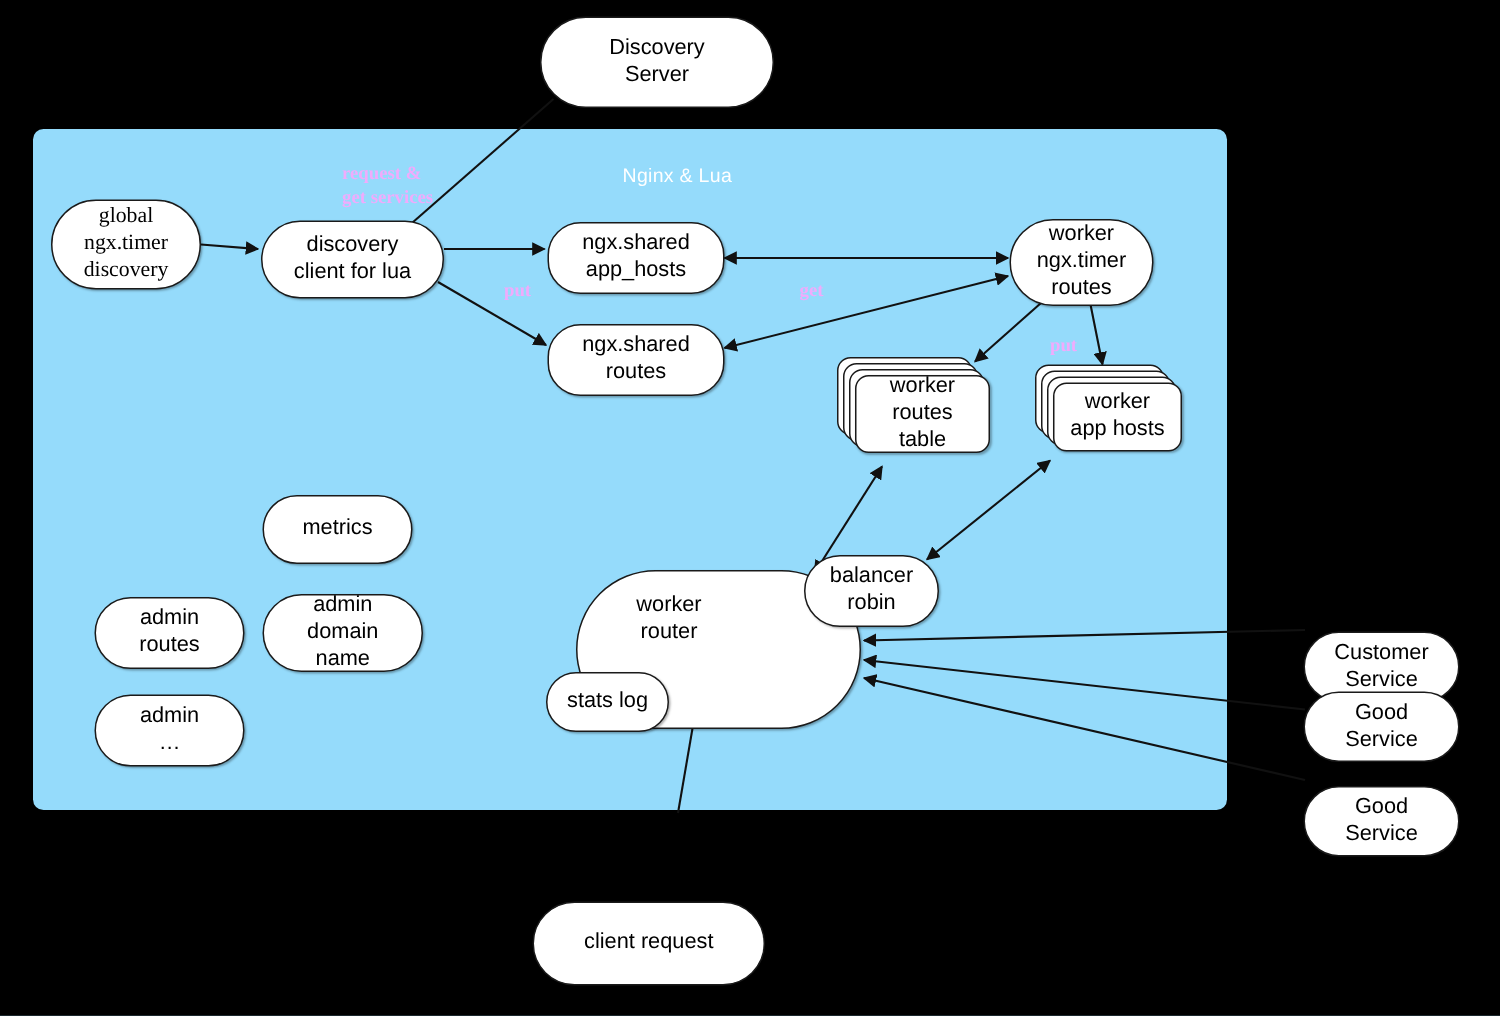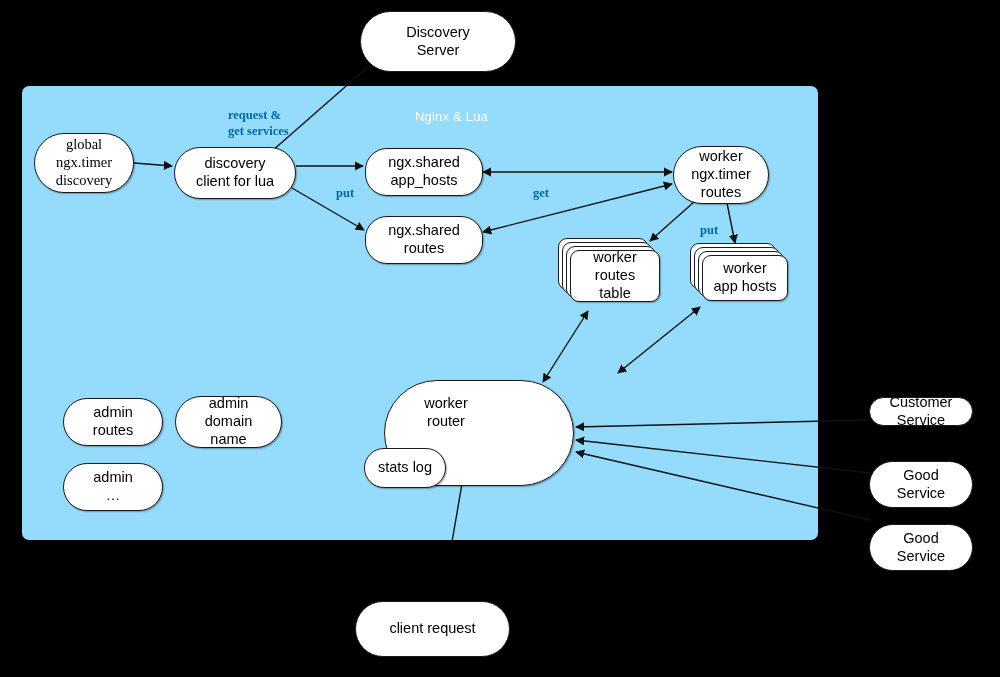--- a/index.html
+++ b/index.html
@@ -86,21 +86,21 @@
     font-size: 14.5px;
     line-height: 1.22;
     color: #000;
     box-shadow: 1px 1px 1.5px rgba(0,0,0,0.3);
   }
   .edge-label {
     position: absolute;
     font-family: "Liberation Serif", serif;
     font-weight: bold;
     font-size: 12.5px;
-    color: #0369a1;
+    color: #f0abfc;
     white-space: pre-line;
     line-height: 1.25;
     z-index: 8;
   }
 </style>
 </head>
 <body>
 
 <div id="canvas">
 
@@ -146,21 +146,21 @@
 
       <line x1="452" y1="542" x2="464" y2="472" marker-end="url(#arrow)"></line>
     </g>
   </svg>
 
   <div class="node" style="left:360px; top:11px; width:156px; height:61px; white-space:pre-line;">Discovery
 Server</div>
 
   <div class="node" style="left:355px; top:601px; width:155px; height:56px;">client request</div>
 
-  <div class="node" style="left:869px; top:397px; width:104px; height:29px; white-space:pre-line;">Customer
+  <div class="node" style="left:869px; top:421px; width:104px; height:47px; white-space:pre-line;">Customer
 Service</div>
 
   <div class="node" style="left:869px; top:461px; width:104px; height:47px; white-space:pre-line;">Good
 Service</div>
 
   <div class="node" style="left:869px; top:524px; width:104px; height:47px; white-space:pre-line;">Good
 Service</div>
 
   <div class="node" style="left:34px; top:133px; width:100px; height:60px; white-space:pre-line;font-family:Liberation Serif, serif;">global
 ngx.timer
@@ -194,24 +194,27 @@
     <div class="sheet" style="left:8px; top:8px; width:86px; height:46px;"></div>
     <div class="front" style="left:12px; top:12px; width:86px; height:46px; white-space:pre-line;">worker
 app hosts</div>
   </div>
 
   <div class="node bigrouter" style="left:384px; top:380px; width:190px; height:106px;">
     <div class="rlabel" style="white-space:pre-line;">worker
 router</div>
   </div>
 
+  <div class="node" style="left:536px; top:370px; width:90px; height:48px; white-space:pre-line; z-index:6;">balancer
+robin</div>
 
   <div class="node" style="left:364px; top:448px; width:82px; height:40px; z-index:6;text-align:right;">stats log</div>
 
 
+  <div class="node" style="left:175px; top:330px; width:100px; height:46px;">metrics</div>
 
   <div class="node" style="left:63px; top:398px; width:100px; height:48px; white-space:pre-line;">admin
 routes</div>
 
   <div class="node" style="left:175px; top:396px; width:107px; height:52px; white-space:pre-line;">admin
 domain
 name</div>
 
   <div class="node" style="left:63px; top:463px; width:100px; height:48px; white-space:pre-line;">admin
 …</div>

